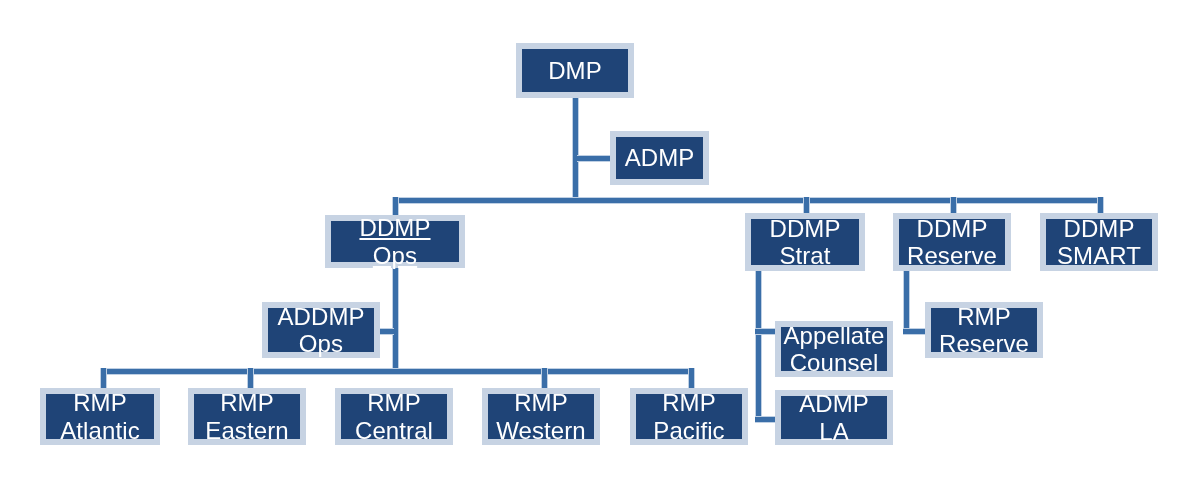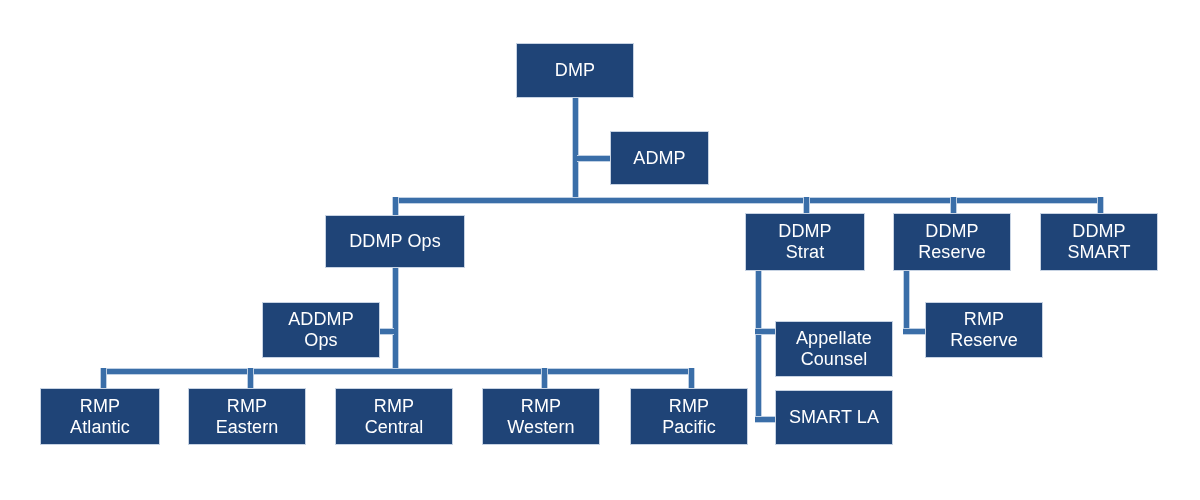--- a/index.html
+++ b/index.html
@@ -15,28 +15,28 @@
     position: relative;
     width: 1200px;
     height: 500px;
     background: #ffffff;
     overflow: hidden;
   }
   .node {
     position: absolute;
     box-sizing: border-box;
     background: #1F4477;
-    border: 1px solid #0f172a;
+    border: 6px solid #0f172a;
     color: #FFFFFF;
     display: flex;
     align-items: center;
     justify-content: center;
     text-align: center;
     line-height: 1.14;
-    font-size: 18px;
+    font-size: 24px;
     letter-spacing: 0.1px;
     z-index: 3;
     white-space: pre-line;
   }
   .node .node-label {
     display: block;
     padding: 0 4px;
   }
   .connector {
     position: absolute;
@@ -74,34 +74,34 @@
     <div class="connector v" style="left: 247px; top: 368px; height: 22px; background: rgb(58, 110, 168);"></div>
     <div class="connector v" style="left: 541px; top: 368px; height: 22px; background: rgb(58, 110, 168);"></div>
     <div class="connector v" style="left: 688px; top: 368px; height: 22px; background: rgb(58, 110, 168);"></div>
     <div class="connector v" style="left: 755px; top: 271px; height: 150px; background: rgb(58, 110, 168);"></div>
     <div class="connector h" style="left: 755px; top: 328px; width: 22px; background: rgb(58, 110, 168);"></div>
     <div class="connector h" style="left: 755px; top: 416px; width: 22px; background: rgb(58, 110, 168);"></div>
     <div class="connector v" style="left: 903px; top: 271px; height: 60px; background: rgb(58, 110, 168);"></div>
     <div class="connector h" style="left: 903px; top: 328px; width: 24px; background: rgb(58, 110, 168);"></div>
     <div class="node" style="left: 516px; top: 43px; width: 118px; height: 55px; background: rgb(31, 68, 119); border-color: rgb(199, 211, 227); color: rgb(255, 255, 255);"><span class="node-label">DMP</span></div>
     <div class="node" style="left: 610px; top: 131px; width: 99px; height: 54px; background: rgb(31, 68, 119); border-color: rgb(199, 211, 227); color: rgb(255, 255, 255);"><span class="node-label">ADMP</span></div>
-    <div class="node" style="left: 325px; top: 215px; width: 140px; height: 53px; background: rgb(31, 68, 119); border-color: rgb(199, 211, 227); color: rgb(255, 255, 255);"><span class="node-label">DDMP Ops</span></div>
+    <div class="node" style="left: 325px; top: 215px; width: 140px; height: 53px; background: rgb(31, 68, 119); border-color: rgb(199, 211, 227); color: rgb(255, 255, 255); text-decoration: underline;"><span class="node-label">DDMP Ops</span></div>
     <div class="node" style="left: 745px; top: 213px; width: 120px; height: 58px; background: rgb(31, 68, 119); border-color: rgb(199, 211, 227); color: rgb(255, 255, 255);"><span class="node-label">DDMP
 Strat</span></div>
     <div class="node" style="left: 893px; top: 213px; width: 118px; height: 58px; background: rgb(31, 68, 119); border-color: rgb(199, 211, 227); color: rgb(255, 255, 255);"><span class="node-label">DDMP
 Reserve</span></div>
     <div class="node" style="left: 1040px; top: 213px; width: 118px; height: 58px; background: rgb(31, 68, 119); border-color: rgb(199, 211, 227); color: rgb(255, 255, 255);"><span class="node-label">DDMP
 SMART</span></div>
     <div class="node" style="left: 262px; top: 302px; width: 118px; height: 56px; background: rgb(31, 68, 119); border-color: rgb(199, 211, 227); color: rgb(255, 255, 255);"><span class="node-label">ADDMP
 Ops</span></div>
     <div class="node" style="left: 775px; top: 302px; width: 118px; height: 56px; background: rgb(31, 68, 119); border-color: rgb(199, 211, 227); color: rgb(255, 255, 255); margin-top: 19px;"><span class="node-label">Appellate
 Counsel</span></div>
     <div class="node" style="left: 925px; top: 302px; width: 118px; height: 56px; background: rgb(31, 68, 119); border-color: rgb(199, 211, 227); color: rgb(255, 255, 255);"><span class="node-label">RMP
 Reserve</span></div>
-    <div class="node" style="left: 775px; top: 390px; width: 118px; height: 55px; background: rgb(31, 68, 119); border-color: rgb(199, 211, 227); color: rgb(255, 255, 255);"><span class="node-label">SMART LA</span></div>
+    <div class="node" style="left: 775px; top: 390px; width: 118px; height: 55px; background: rgb(31, 68, 119); border-color: rgb(199, 211, 227); color: rgb(255, 255, 255);"><span class="node-label">ADMP LA</span></div>
     <div class="node" style="left: 40px; top: 388px; width: 120px; height: 57px; background: rgb(31, 68, 119); border-color: rgb(199, 211, 227); color: rgb(255, 255, 255);"><span class="node-label">RMP
 Atlantic</span></div>
     <div class="node" style="left: 188px; top: 388px; width: 118px; height: 57px; background: rgb(31, 68, 119); border-color: rgb(199, 211, 227); color: rgb(255, 255, 255);"><span class="node-label">RMP
 Eastern</span></div>
     <div class="node" style="left: 335px; top: 388px; width: 118px; height: 57px; background: rgb(31, 68, 119); border-color: rgb(199, 211, 227); color: rgb(255, 255, 255);"><span class="node-label">RMP
 Central</span></div>
     <div class="node" style="left: 482px; top: 388px; width: 118px; height: 57px; background: rgb(31, 68, 119); border-color: rgb(199, 211, 227); color: rgb(255, 255, 255);"><span class="node-label">RMP
 Western</span></div>
     <div class="node" style="left: 630px; top: 388px; width: 118px; height: 57px; background: rgb(31, 68, 119); border-color: rgb(199, 211, 227); color: rgb(255, 255, 255);"><span class="node-label">RMP
 Pacific</span></div>

